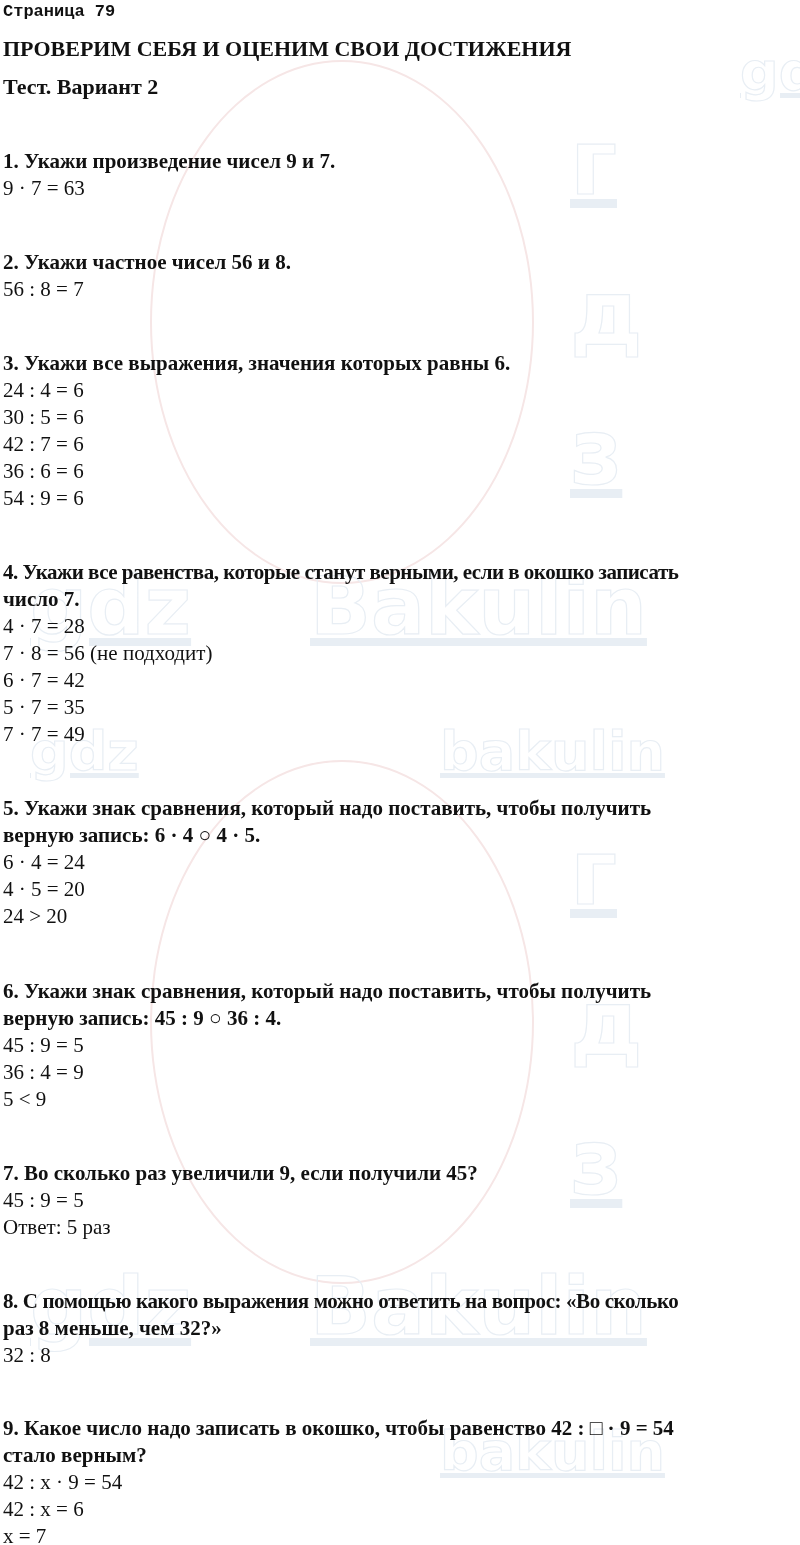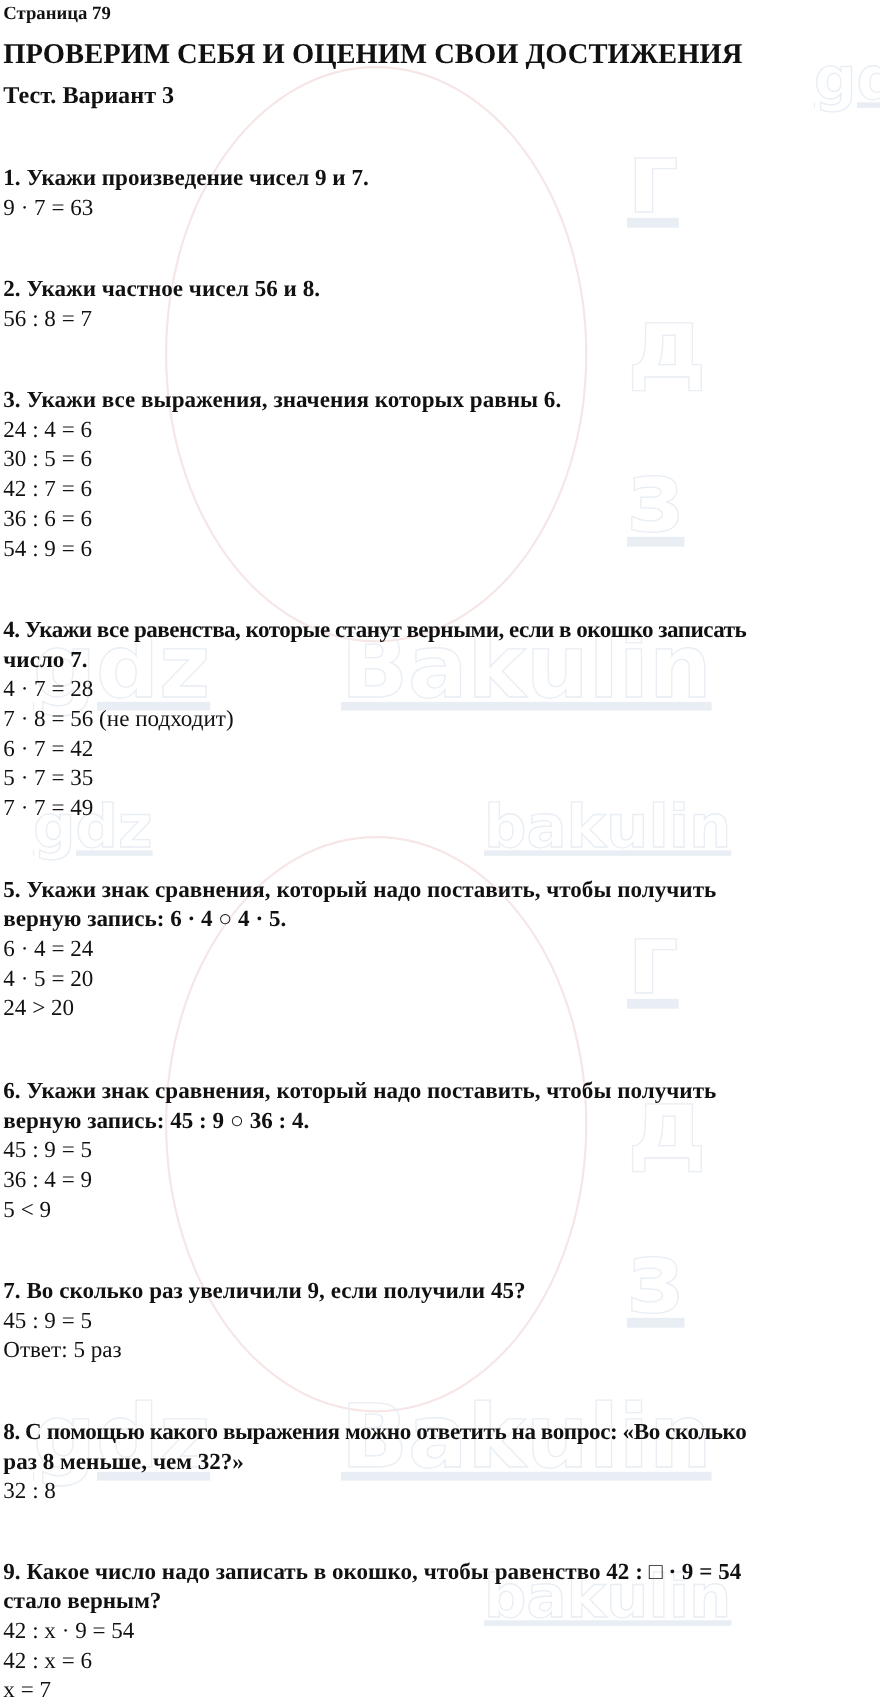--- a/index.html
+++ b/index.html
@@ -14,26 +14,26 @@
     .wm-text {
       position: absolute; color: transparent;
       -webkit-text-stroke: 1.2px #e8eef4; font-weight: bold; text-decoration: underline;
     }
     .wm-face {
       position: absolute; border: 2px solid #f6e6e6; border-radius: 50%;
     }
     .content { position: relative; z-index: 1; }
     .page-label {
       position: absolute; left: 3px; top: 2px;
-      font-family: Liberation Serif, serif; font-weight: bold; font-size: 17px;
+      font-family: Liberation Mono, monospace; font-weight: bold; font-size: 17px;
       line-height: 20px;
     }
     .title {
       position: absolute; left: 3px; top: 36px;
-      font-family: "Liberation Serif", serif; font-weight: bold; font-size: 26px;
+      font-family: "Liberation Serif", serif; font-weight: bold; font-size: 22px;
       line-height: 26px; white-space: nowrap;
     }
     .subtitle {
       position: absolute; left: 3px; top: 74px;
       font-family: "Liberation Serif", serif; font-weight: bold; font-size: 22px;
       line-height: 26px;
     }
     .q {
       position: absolute; left: 3px; width: 800px;
       font-family: "Liberation Serif", serif; font-size: 21px; line-height: 27px;
@@ -59,21 +59,21 @@
   <span class="wm-text" style="left:570px;top:260px;font-size:90px;">д</span>
   <span class="wm-text" style="left:570px;top:400px;font-size:90px;">з</span>
   <span class="wm-text" style="left:570px;top:820px;font-size:90px;">г</span>
   <span class="wm-text" style="left:570px;top:970px;font-size:90px;">д</span>
   <span class="wm-text" style="left:570px;top:1110px;font-size:90px;">з</span>
 </div>
 
 <div class="content">
   <div class="page-label">Страница 79</div>
   <div class="title">ПРОВЕРИМ СЕБЯ И ОЦЕНИМ СВОИ ДОСТИЖЕНИЯ</div>
-  <div class="subtitle">Тест. Вариант 3</div>
+  <div class="subtitle">Тест. Вариант 2</div>
 
   <div class="q" style="top:148px;">
     <div class="qtext line">1. Укажи произведение чисел 9 и 7.</div>
     <div class="line">9 · 7 = 63</div>
   </div>
 
   <div class="q" style="top:249px;">
     <div class="qtext line">2. Укажи частное чисел 56 и 8.</div>
     <div class="line">56 : 8 = 7</div>
   </div>

